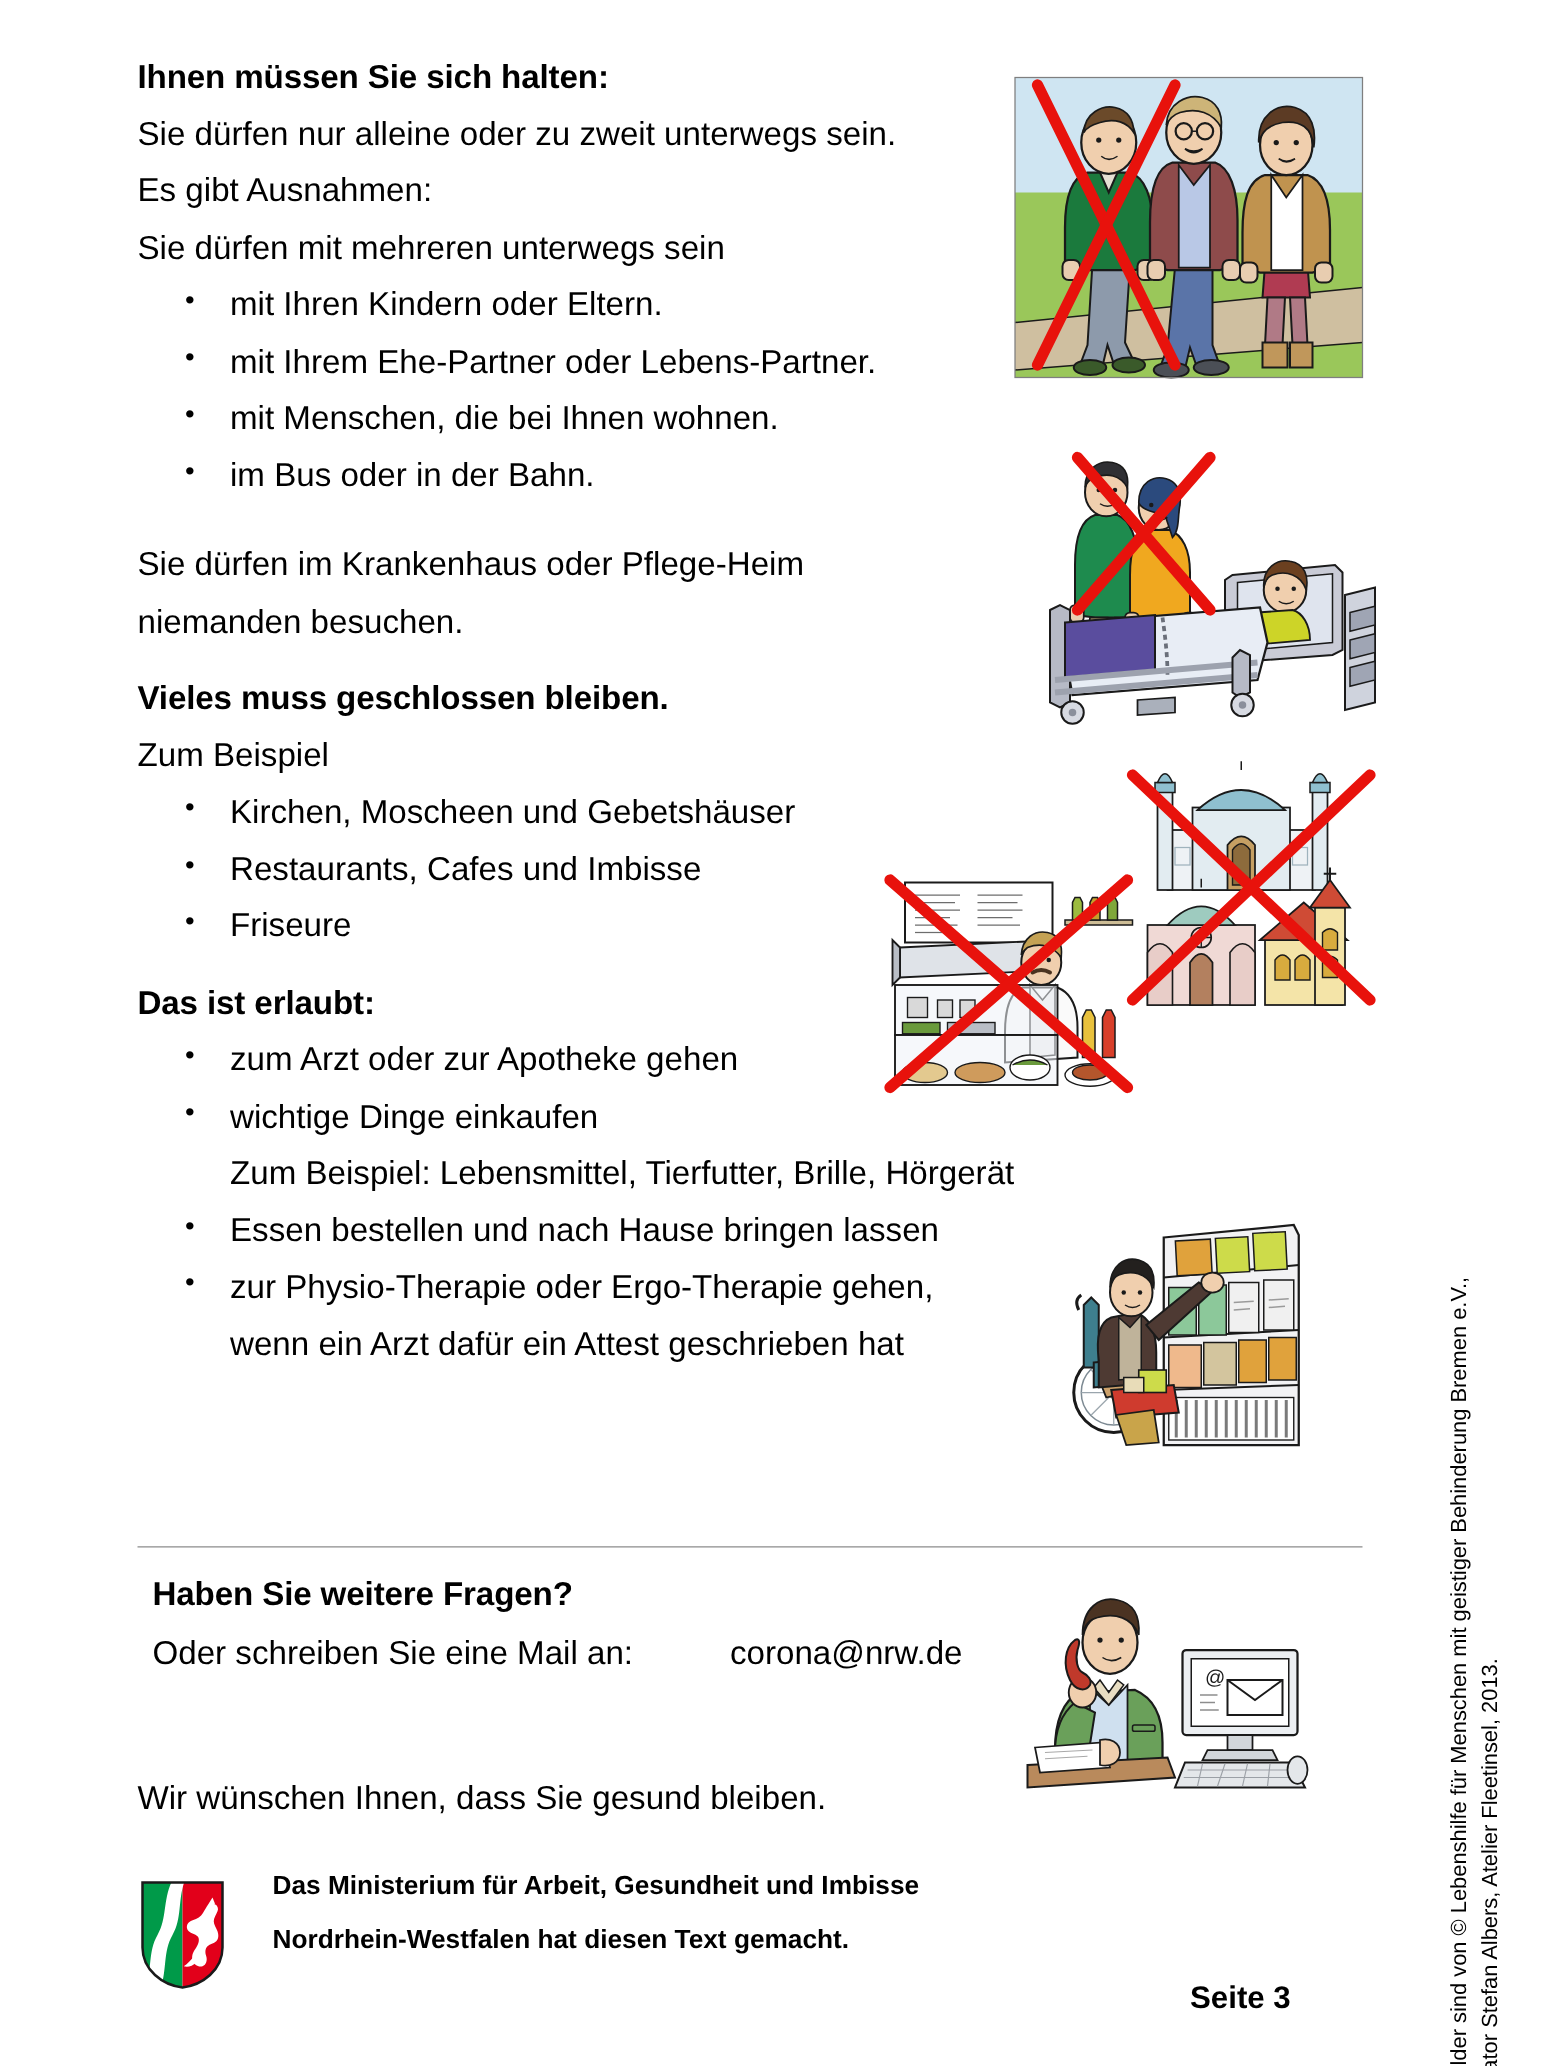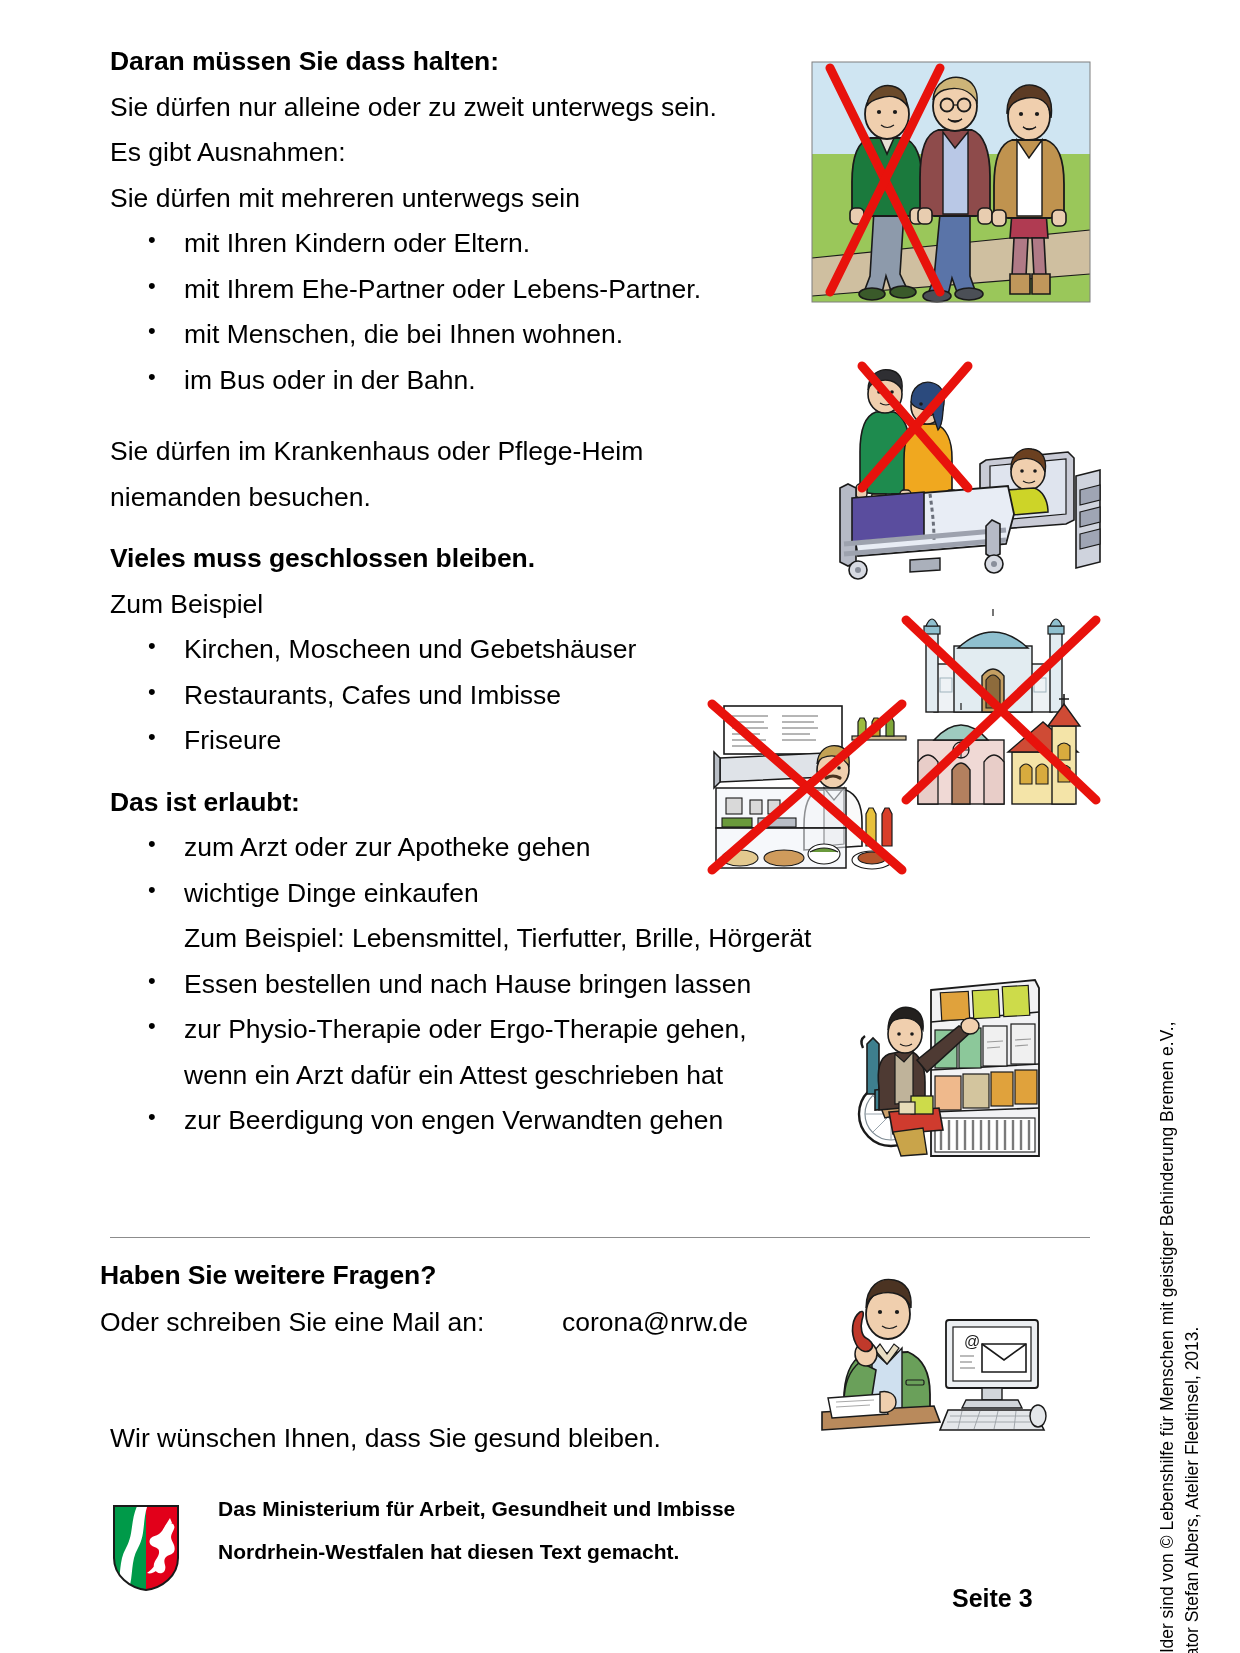--- a/index.html
+++ b/index.html
@@ -54,21 +54,21 @@
 
   
   .divider {
     position: absolute;
     left: 110px; top: 1237px;
     width: 980px; height: 1px;
     background: #8c8c8c;
   }
 
   
-  .contact { position: absolute; left: 100px; top: 1262px; width: 760px; }
+  .contact { position: absolute; left: 122px; top: 1262px; width: 760px; }
   .contact .h-bold { margin-bottom: 20px; }
   .crow {
     font-size: 26.5px;
     line-height: 1.0;
     margin-bottom: 20px;
     position: relative;
     height: 28px;
   }
   .crow .lbl { position: absolute; left: 0; top: 0; white-space: nowrap; }
   .crow .val { position: absolute; left: 462px; top: 0; white-space: nowrap; }
@@ -119,21 +119,21 @@
   .xmark { stroke: #e8120c; stroke-width: 9; stroke-linecap: round; fill: none; }
   .lnw { stroke: #1a1a1a; stroke-width: 1.2; fill: none; }
 </style>
 </head>
 <body>
 
 <div class="page">
 
   <div class="text-col">
 
-    <div class="h-bold">Daran müssen Sie dass halten:</div>
+    <div class="h-bold">Ihnen müssen Sie sich halten:</div>
     <div class="para">Sie dürfen nur alleine oder zu zweit unterwegs sein.</div>
     <div class="para">Es gibt Ausnahmen:</div>
     <div class="para">Sie dürfen mit mehreren unterwegs sein</div>
 
     <ul class="bl">
       <li>mit Ihren Kindern oder Eltern.</li>
       <li>mit Ihrem Ehe-Partner oder Lebens-Partner.</li>
       <li>mit Menschen, die bei Ihnen wohnen.</li>
       <li>im Bus oder in der Bahn.</li>
     </ul>
@@ -157,21 +157,20 @@
       <li>zum Arzt oder zur Apotheke gehen</li>
       <li>
         <span>wichtige Dinge einkaufen</span>
         <span class="sub">Zum Beispiel: Lebensmittel, Tierfutter, Brille, Hörgerät</span>
       </li>
       <li>Essen bestellen und nach Hause bringen lassen</li>
       <li>
         <span>zur Physio-Therapie oder Ergo-Therapie gehen,</span>
         <span class="sub">wenn ein Arzt dafür ein Attest geschrieben hat</span>
       </li>
-      <li>zur Beerdigung von engen Verwandten gehen</li>
     </ul>
   </div>
 
   <div class="divider"></div>
 
   <div class="contact">
     <div class="h-bold">Haben Sie weitere Fragen?</div>
     <div class="crow">
       <span class="lbl">Oder schreiben Sie eine Mail an:</span>
       <span class="val">corona@nrw.de</span>

